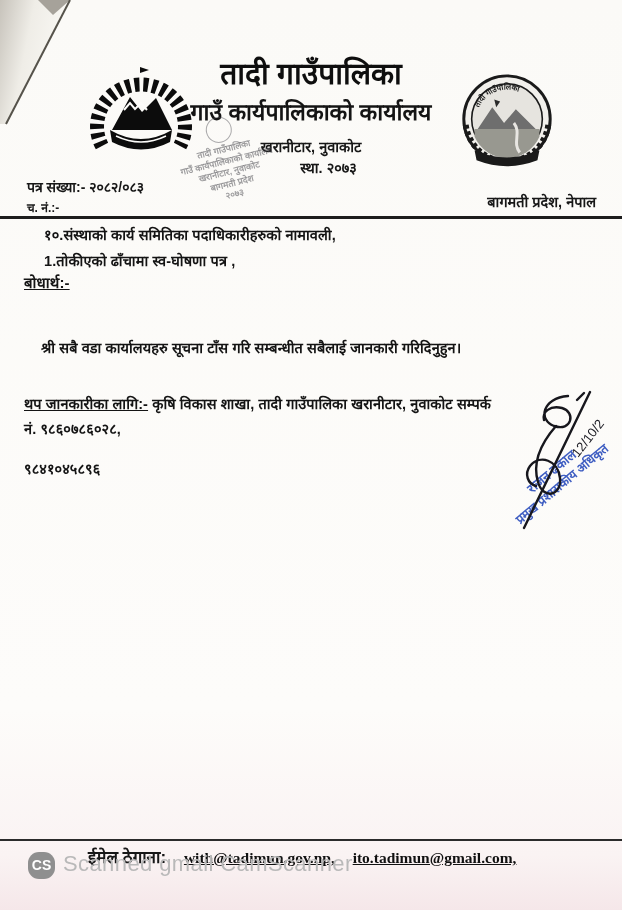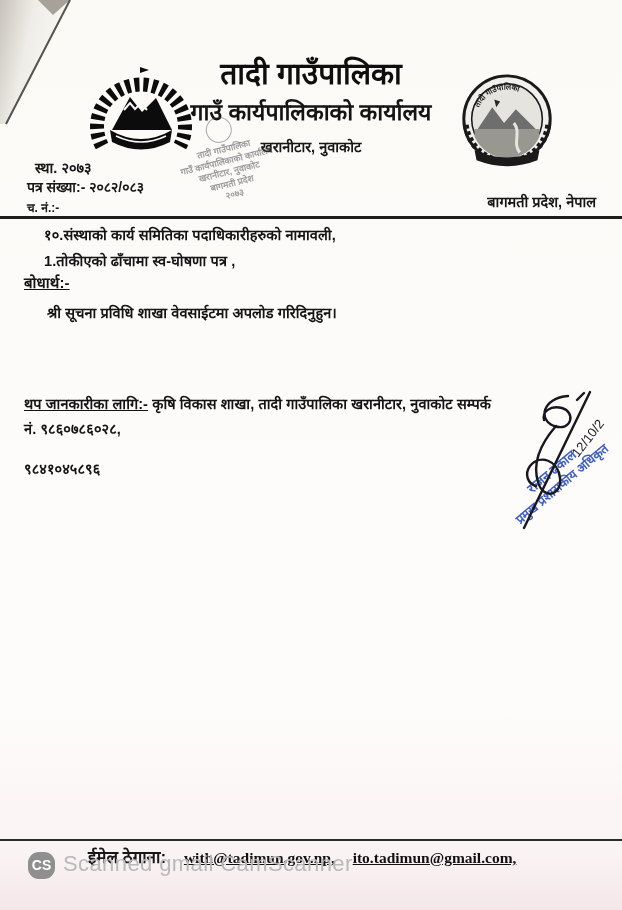--- a/index.html
+++ b/index.html
@@ -19,21 +19,21 @@
   
   .logo-left  { position:absolute; left:86px;  top:64px; width:110px; height:110px; z-index:2; }
   .logo-right { position:absolute; left:452px; top:70px; width:110px; height:108px; z-index:2; }
 
   .title    { position:absolute; top:52px;  left:0; width:100%; text-align:center;
               font-size:30px; font-weight:bold; color:#0e0e0e; z-index:2; }
   .subtitle { position:absolute; top:95px;  left:0; width:100%; text-align:center;
               font-size:23px; font-weight:bold; color:#141414; z-index:2; }
   .addr     { position:absolute; top:136px; left:0; width:100%; text-align:center;
               font-size:14.5px; font-weight:bold; z-index:2; }
-  .estd     { position:absolute; top:157px; left:0; width:100%; text-align:left;
+  .estd     { position:absolute; top:157px; left:0; width:100%; text-align:center;
               font-size:14.5px; font-weight:bold; z-index:2;padding-left:35px; }
 
   
   .hstamp { position:absolute; left:163px; top:116px; width:126px; z-index:3;
             transform:rotate(-14deg); text-align:center;
             color:rgba(72,72,78,0.52); font-size:9px; line-height:11.5px; font-weight:bold; }
   .hstamp-circle { width:26px; height:26px; margin:0 auto 2px auto;
             border:1.5px solid rgba(72,72,78,0.45); border-radius:50%; }
 
   
@@ -140,21 +140,21 @@
   <div class="ref">पत्र संख्या:- २०८२/०८३</div>
   <div class="chno">च. नं.:-</div>
   <div class="prov">बागमती प्रदेश, नेपाल</div>
   <div class="rule-top"></div>
 
   <div class="bline item10">१०.संस्थाको कार्य समितिका पदाधिकारीहरुको नामावली,</div>
   <div class="bline item11">1.तोकीएको  ढाँचामा स्व-घोषणा पत्र ,</div>
 
   <div class="bline bodhartha">बोधार्थ:-</div>
 
-  <div class="bline cc1">श्री सूचना प्रविधि शाखा वेवसाईटमा अपलोड गरिदिनुहुन।</div>
+  <div class="bline cc2">श्री सबै वडा कार्यालयहरु सूचना टाँस गरि सम्बन्धीत सबैलाई जानकारी गरिदिनुहुन।</div>
 
 
   <div class="bline moreinfo">
     <span class="lbl">थप जानकारीका लागि:-</span><span> कृषि विकास शाखा, तादी गाउँपालिका खरानीटार, नुवाकोट  सम्पर्क नं.  ९८६०७८६०२८,</span>
   </div>
   <div class="bline phone2">९८४१०४५८९६</div>
 
   <svg class="sig" width="140" height="150" viewBox="0 0 140 150">
     <g fill="none" stroke="#17171d" stroke-width="2.4" stroke-linecap="round">
       <path d="M88,8 C62,10 58,32 74,38 C92,44 96,24 82,20 C70,17 62,24 64,32"></path>

